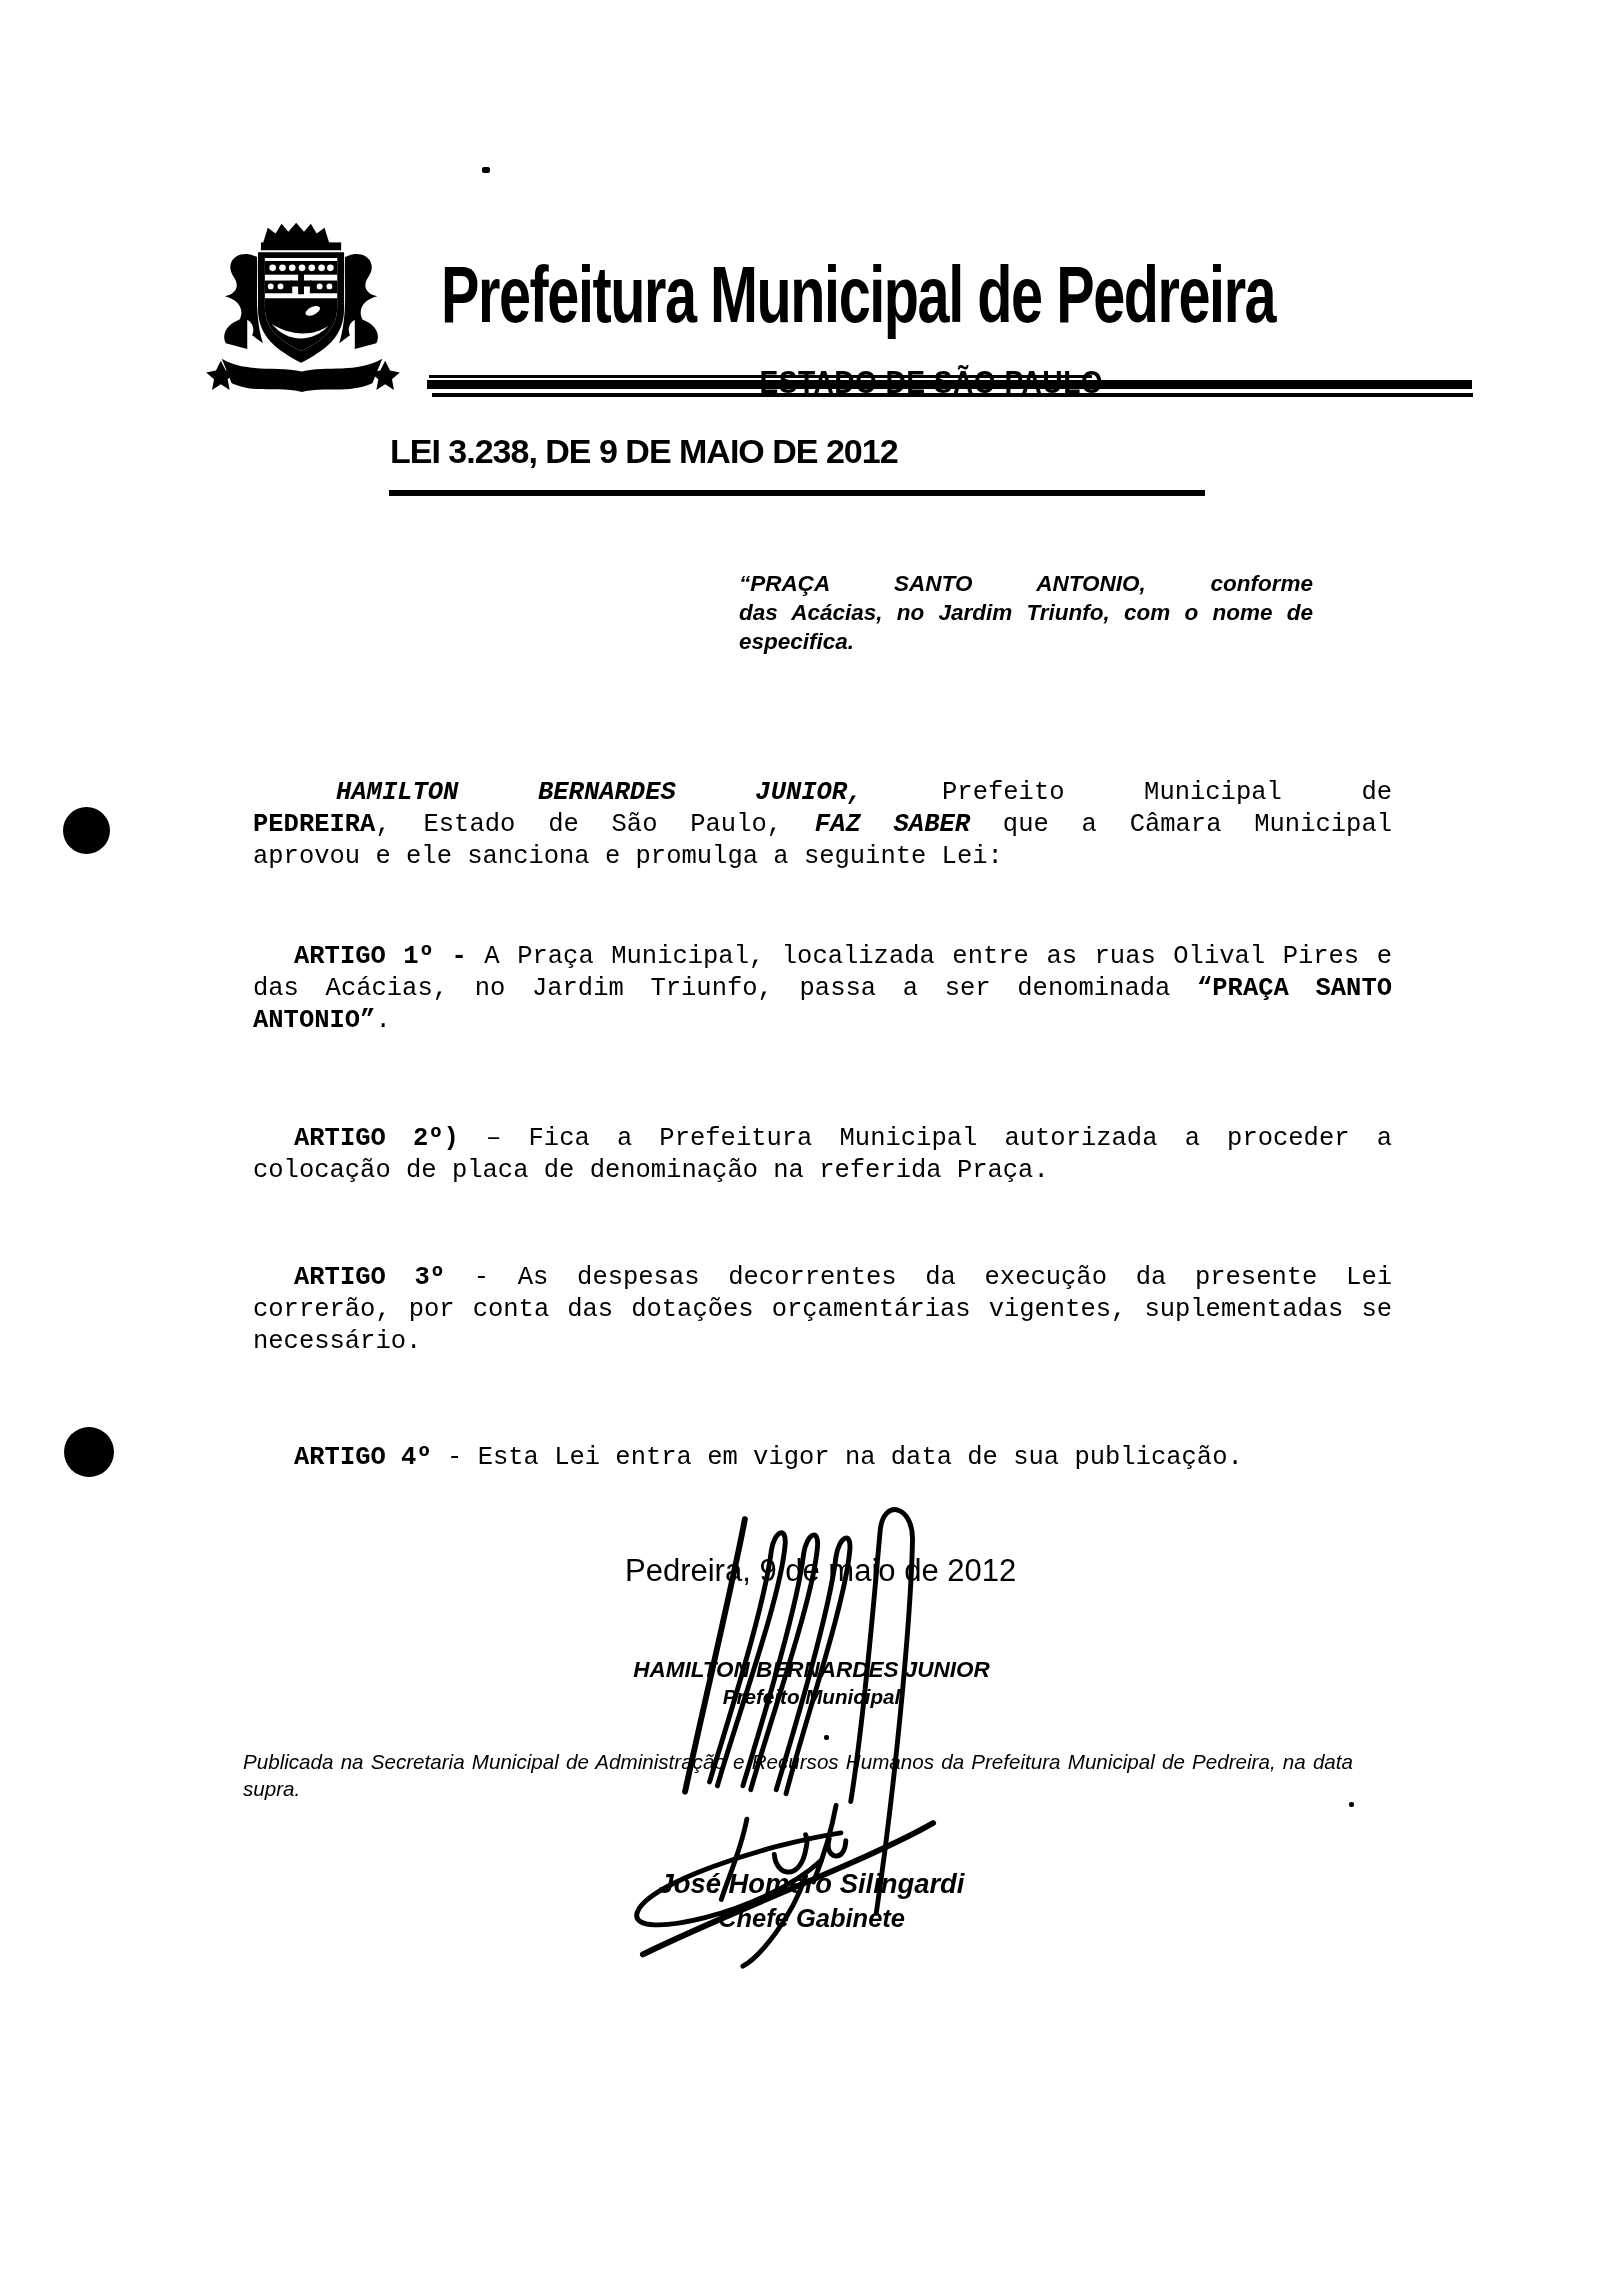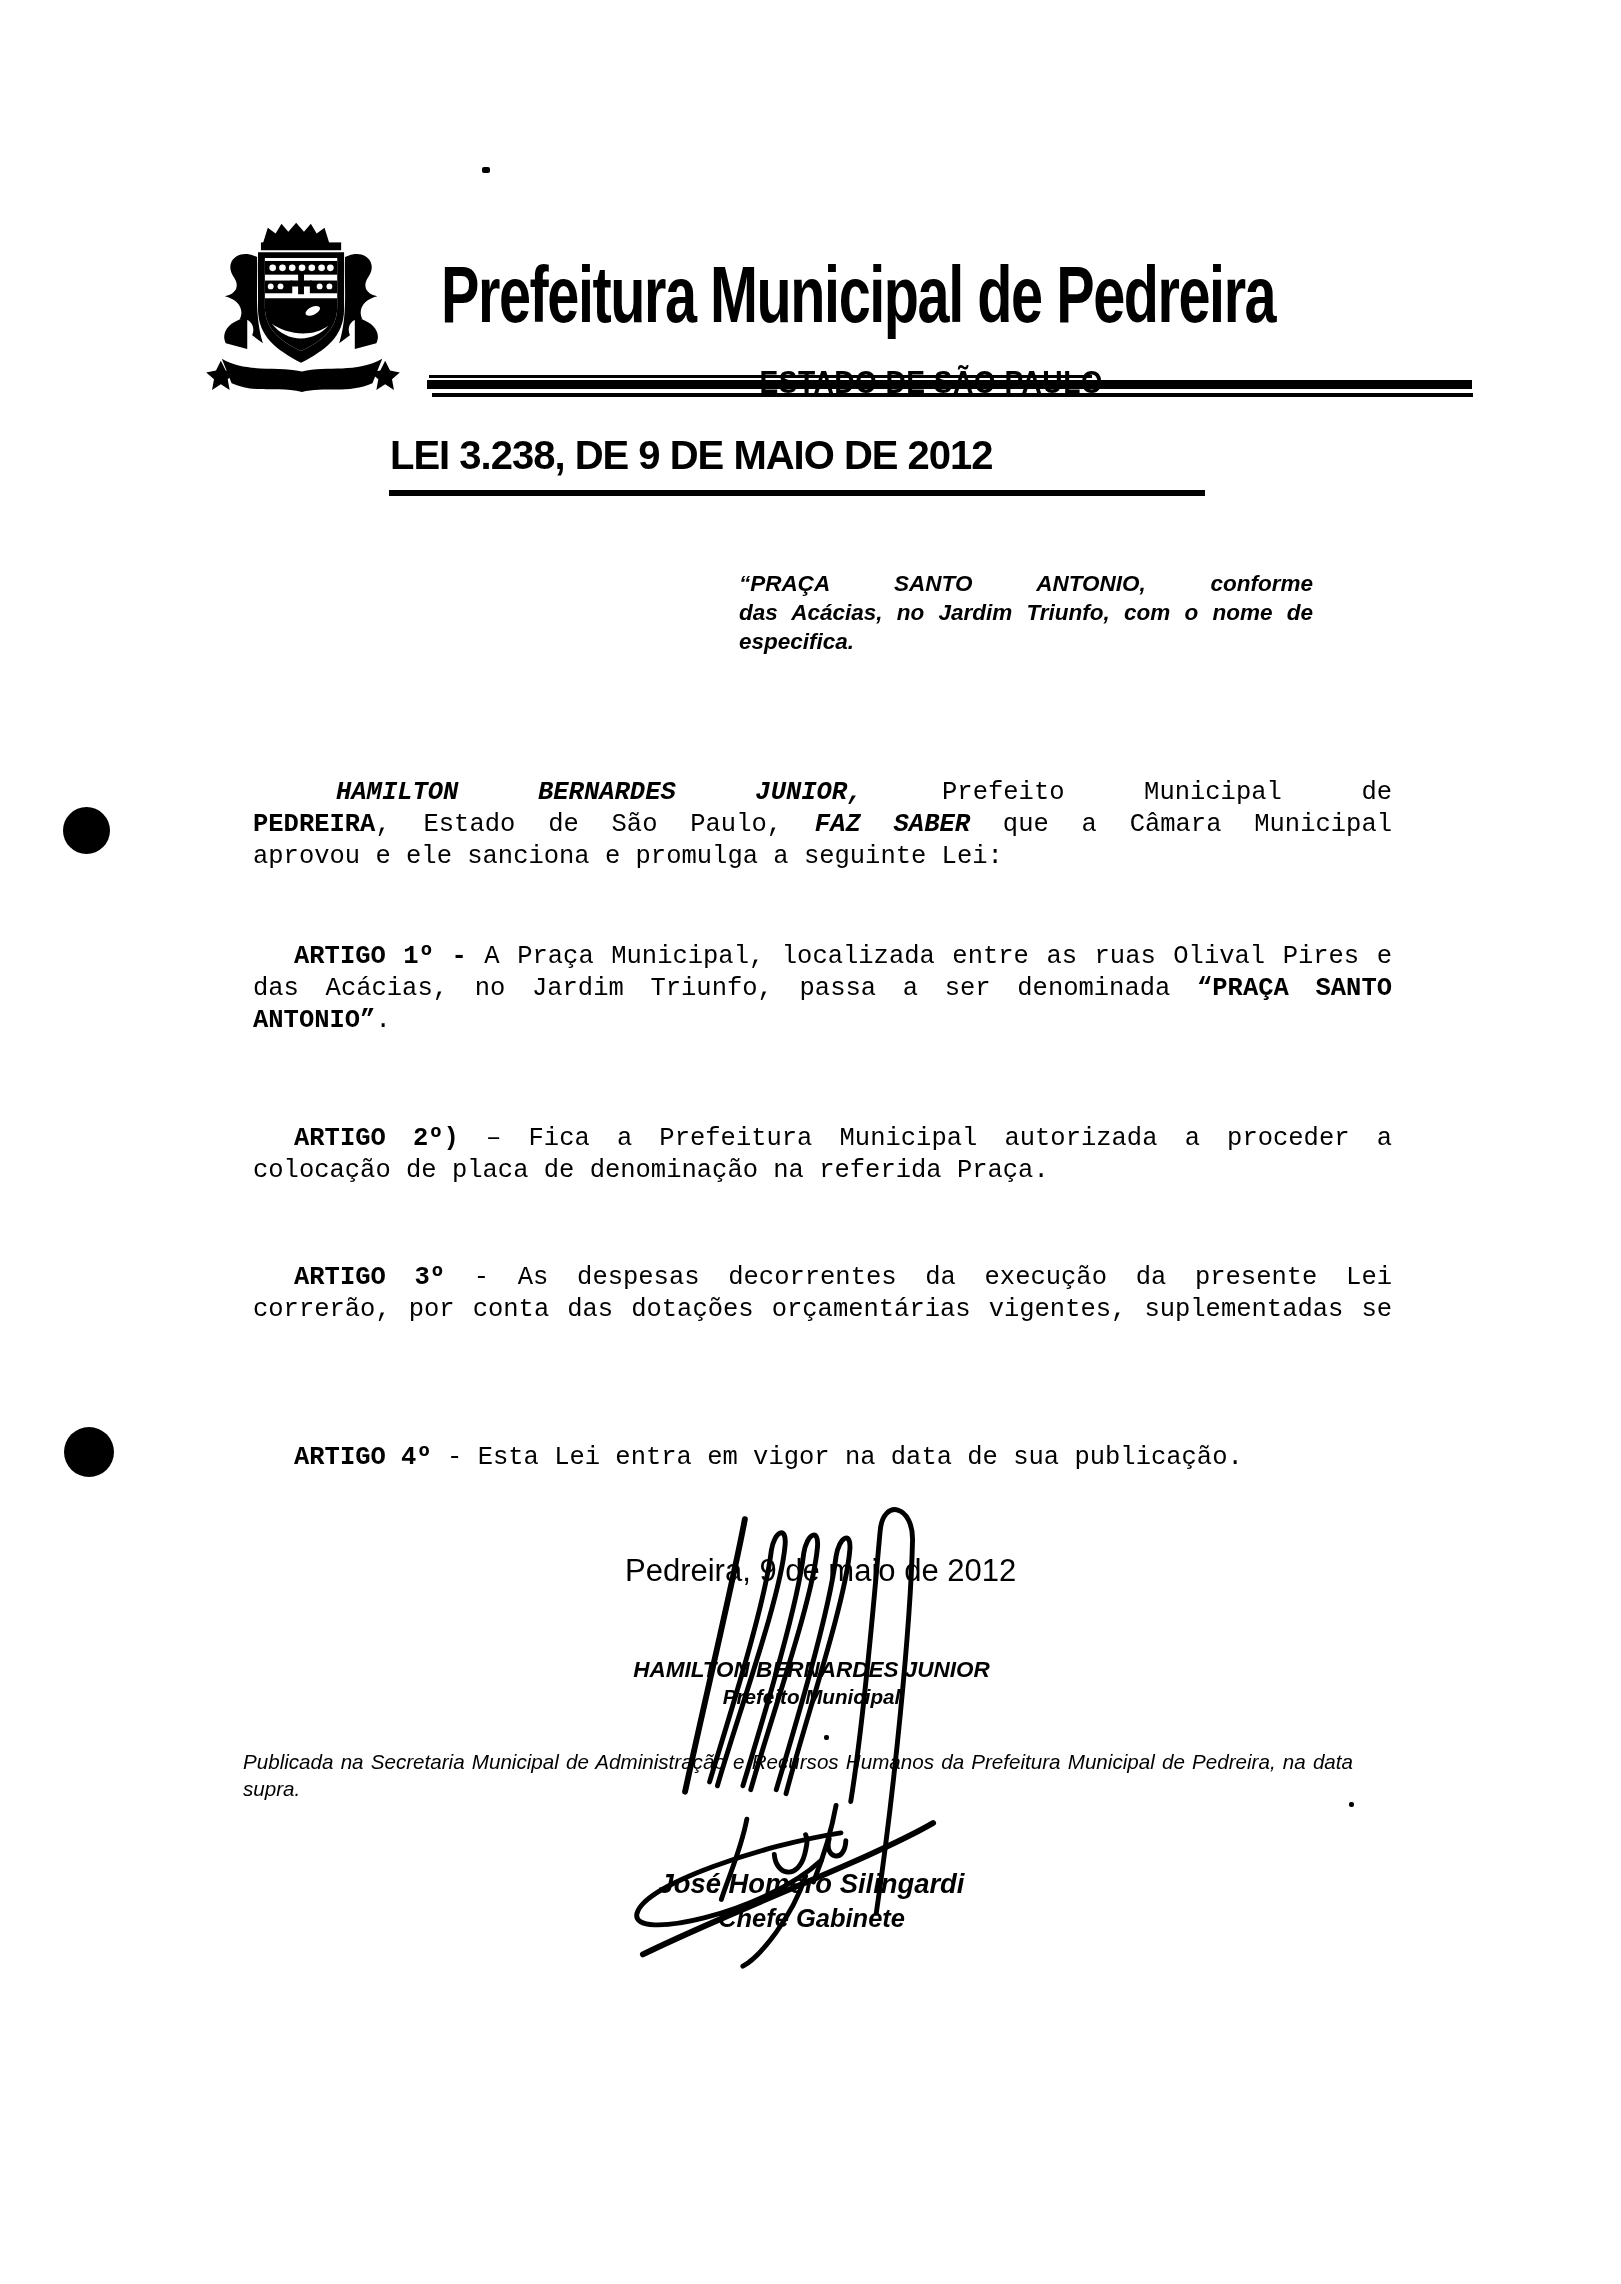--- a/index.html
+++ b/index.html
@@ -17,21 +17,21 @@
     transform:scaleX(0.72);transform-origin:left top;
   }
   .estado-wrap{left:431px;top:364px;width:1000px;text-align:center;}
   .estado{
     display:inline-block;font-size:32px;font-weight:bold;letter-spacing:0.5px;
     transform:scaleX(0.88);transform-origin:center top;white-space:nowrap;
   }
   .rule{background:#000;}
   
   .law-title{
-    left:390px;top:431px;font-size:40px;font-weight:bold;line-height:1.2;
+    left:390px;top:431px;font-size:34px;font-weight:bold;line-height:1.2;
     letter-spacing:-1px;white-space:nowrap;
   }
   
   .ementa{left:739px;top:569px;width:574px;font-size:22.5px;line-height:29px;
     font-weight:bold;font-style:italic;}
   
   .para{left:253px;width:1139px;font-size:25.5px;line-height:32px;font-family:Liberation Mono, monospace;}
   .jline{display:block;text-align:justify;text-align-last:justify;}
   .jline.last{text-align-last:left;}
   .ind-s{padding-left:47px;}
@@ -135,20 +135,21 @@
 </div>
 
 <div class="abs para" style="top:1123px;">
   <span class="jline ind-a"><span class="b">ARTIGO 2º) </span><span>– Fica a Prefeitura Municipal autorizada a proceder a</span></span>
     <span class="jline last">colocação de placa de denominação na referida Praça.</span>
 </div>
 
 <div class="abs para" style="top:1262px;">
   <span class="jline ind-a"><span class="b">ARTIGO 3º </span><span>- As despesas decorrentes da execução da presente Lei</span></span>
     <span class="jline">correrão, por conta das dotações orçamentárias vigentes, suplementadas se</span>
+    <span class="jline last">necessário.</span>
 </div>
 
 <div class="abs para" style="top:1442px;">
   <span class="jline last ind-a"><span class="b">ARTIGO 4º </span><span>- Esta Lei entra em vigor na data de sua publicação.</span></span>
 </div>
 
 <div class="abs dateline">Pedreira, 9 de maio de 2012</div>
 
 <div class="abs sig-block mayor-block">
   <span class="mayor-name" style="display:block;">HAMILTON BERNARDES JUNIOR</span>

